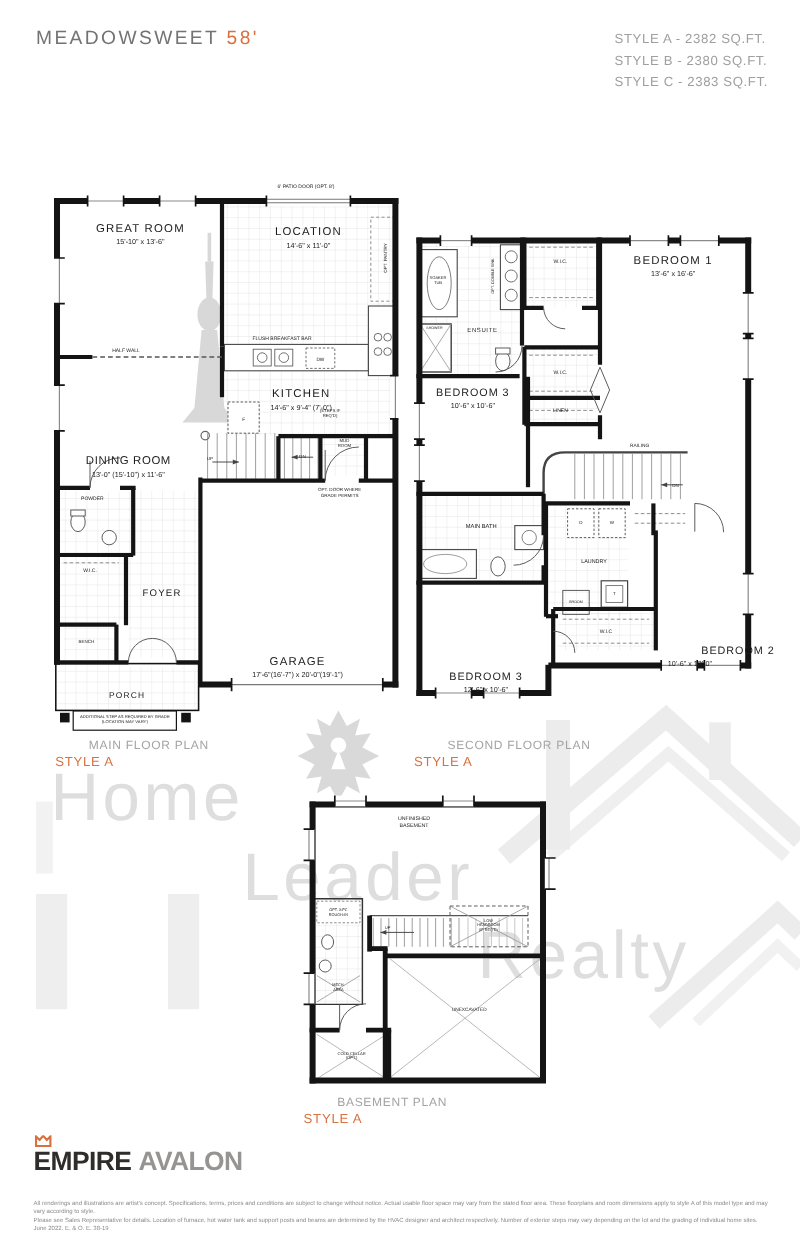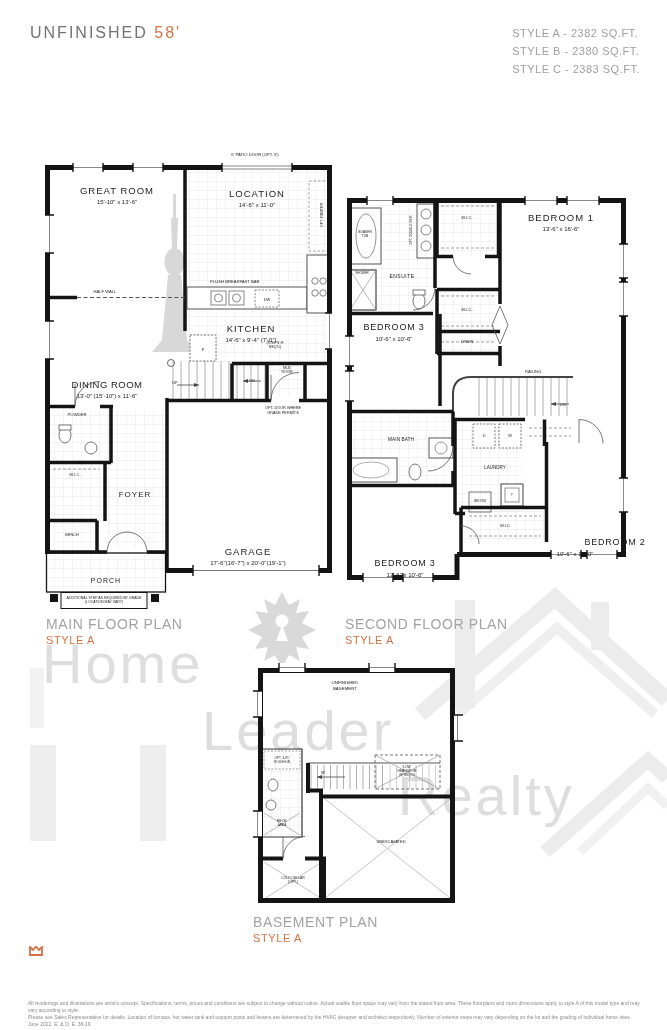--- a/index.html
+++ b/index.html
@@ -13,21 +13,21 @@
   .hdr-title .lot{color:#d9713f;}
   .hdr-styles{position:absolute;right:27px;top:24px;text-align:left;font-size:11px;line-height:18px;
               letter-spacing:0.5px;color:#9f9f9f;z-index:3;}
   
   .plan{position:absolute;z-index:2;}
   .plan svg{position:absolute;left:0;top:0;overflow:visible;}
   .plbl{position:absolute;transform:translate(-50%,-50%);white-space:pre;text-align:center;
         line-height:1.25;color:#1c1c1c;z-index:2;}
   
   .caption{position:absolute;z-index:3;}
-  .cap-title{font-size:14px;letter-spacing:0.6px;color:#a3a3a3;}
+  .cap-title{font-size:10px;letter-spacing:0.6px;color:#a3a3a3;margin-left:28px;}
   .cap-style{font-size:11px;letter-spacing:0.6px;color:#d9713f;margin-top:2px;}
   
   .footer{position:absolute;left:28px;top:946px;z-index:3;}
   .brand{font-size:22px;font-weight:900;letter-spacing:-0.5px;color:#2e2d2b;line-height:1;}
   .brand .b2{color:#969492;margin-left:6px;}
   .crown{display:block;margin-left:1px;margin-bottom:1px;}
   .disclaimer{position:absolute;left:28px;top:1000px;width:612px;font-size:5px;line-height:6.5px;
               color:#8a8a8a;z-index:3;}
   .disclaimer div{margin-bottom:1px;}
 </style>
@@ -65,21 +65,21 @@
         <circle cx="282" cy="621" r="6.5" fill="#ffffff"></circle>
         <polygon points="276,641 288,641 282,625" fill="#ffffff"></polygon>
       </g>
     </svg>
     <div class="wm-word" style="left:42px;top:636px;font-size:56px;">Home</div>
     <div class="wm-word" style="left:186px;top:703px;font-size:56px;margin-left:16px;">Leader</div>
     <div class="wm-word" style="left:398px;top:768px;font-size:56px;">Realty</div>
   </div>
 
   <div class="hdr-title">
-    <span>UNFINISHED</span>
+    <span>MEADOWSWEET</span>
     <span class="lot">58'</span>
   </div>
   <div class="hdr-styles">
     <div>STYLE A - 2382 SQ.FT.</div>
     <div>STYLE B - 2380 SQ.FT.</div>
     <div>STYLE C - 2383 SQ.FT.</div>
   </div>
 
   <div class="plan" style="left:45px;top:163px;width:287px;height:450px;padding-left:22px;">
     <svg width="287" height="450" viewBox="0 0 287 450">
@@ -479,20 +479,23 @@
   </div>
   <div class="caption" style="left:253px;top:914px;">
     <div class="cap-title">BASEMENT PLAN</div>
     <div class="cap-style">STYLE A</div>
   </div>
 
   <div class="footer">
     <svg class="crown" width="16" height="10" viewBox="0 0 16 10">
       <path d="M1,9 V1 L4,4 L7,0.5 L10,4 L13,1 L13,9 Z M1,9 H13" fill="none" stroke="#d9713f" stroke-width="1.8"></path>
     </svg>
+    <div class="brand">
+      <span>EMPIRE</span><span class="b2">AVALON</span>
+    </div>
   </div>
 
   <div class="disclaimer">
     <div>All renderings and illustrations are artist's concept. Specifications, terms, prices and conditions are subject to change without notice. Actual usable floor space may vary from the stated floor area. These floorplans and room dimensions apply to style A of this model type and may vary according to style.</div>
     <div>Please see Sales Representative for details. Location of furnace, hot water tank and support posts and beams are determined by the HVAC designer and architect respectively. Number of exterior steps may vary depending on the lot and the grading of individual home sites. June 2022. E. &amp; O. E. 38-19</div>
   </div>
 
 </div>
 
 </body></html>

